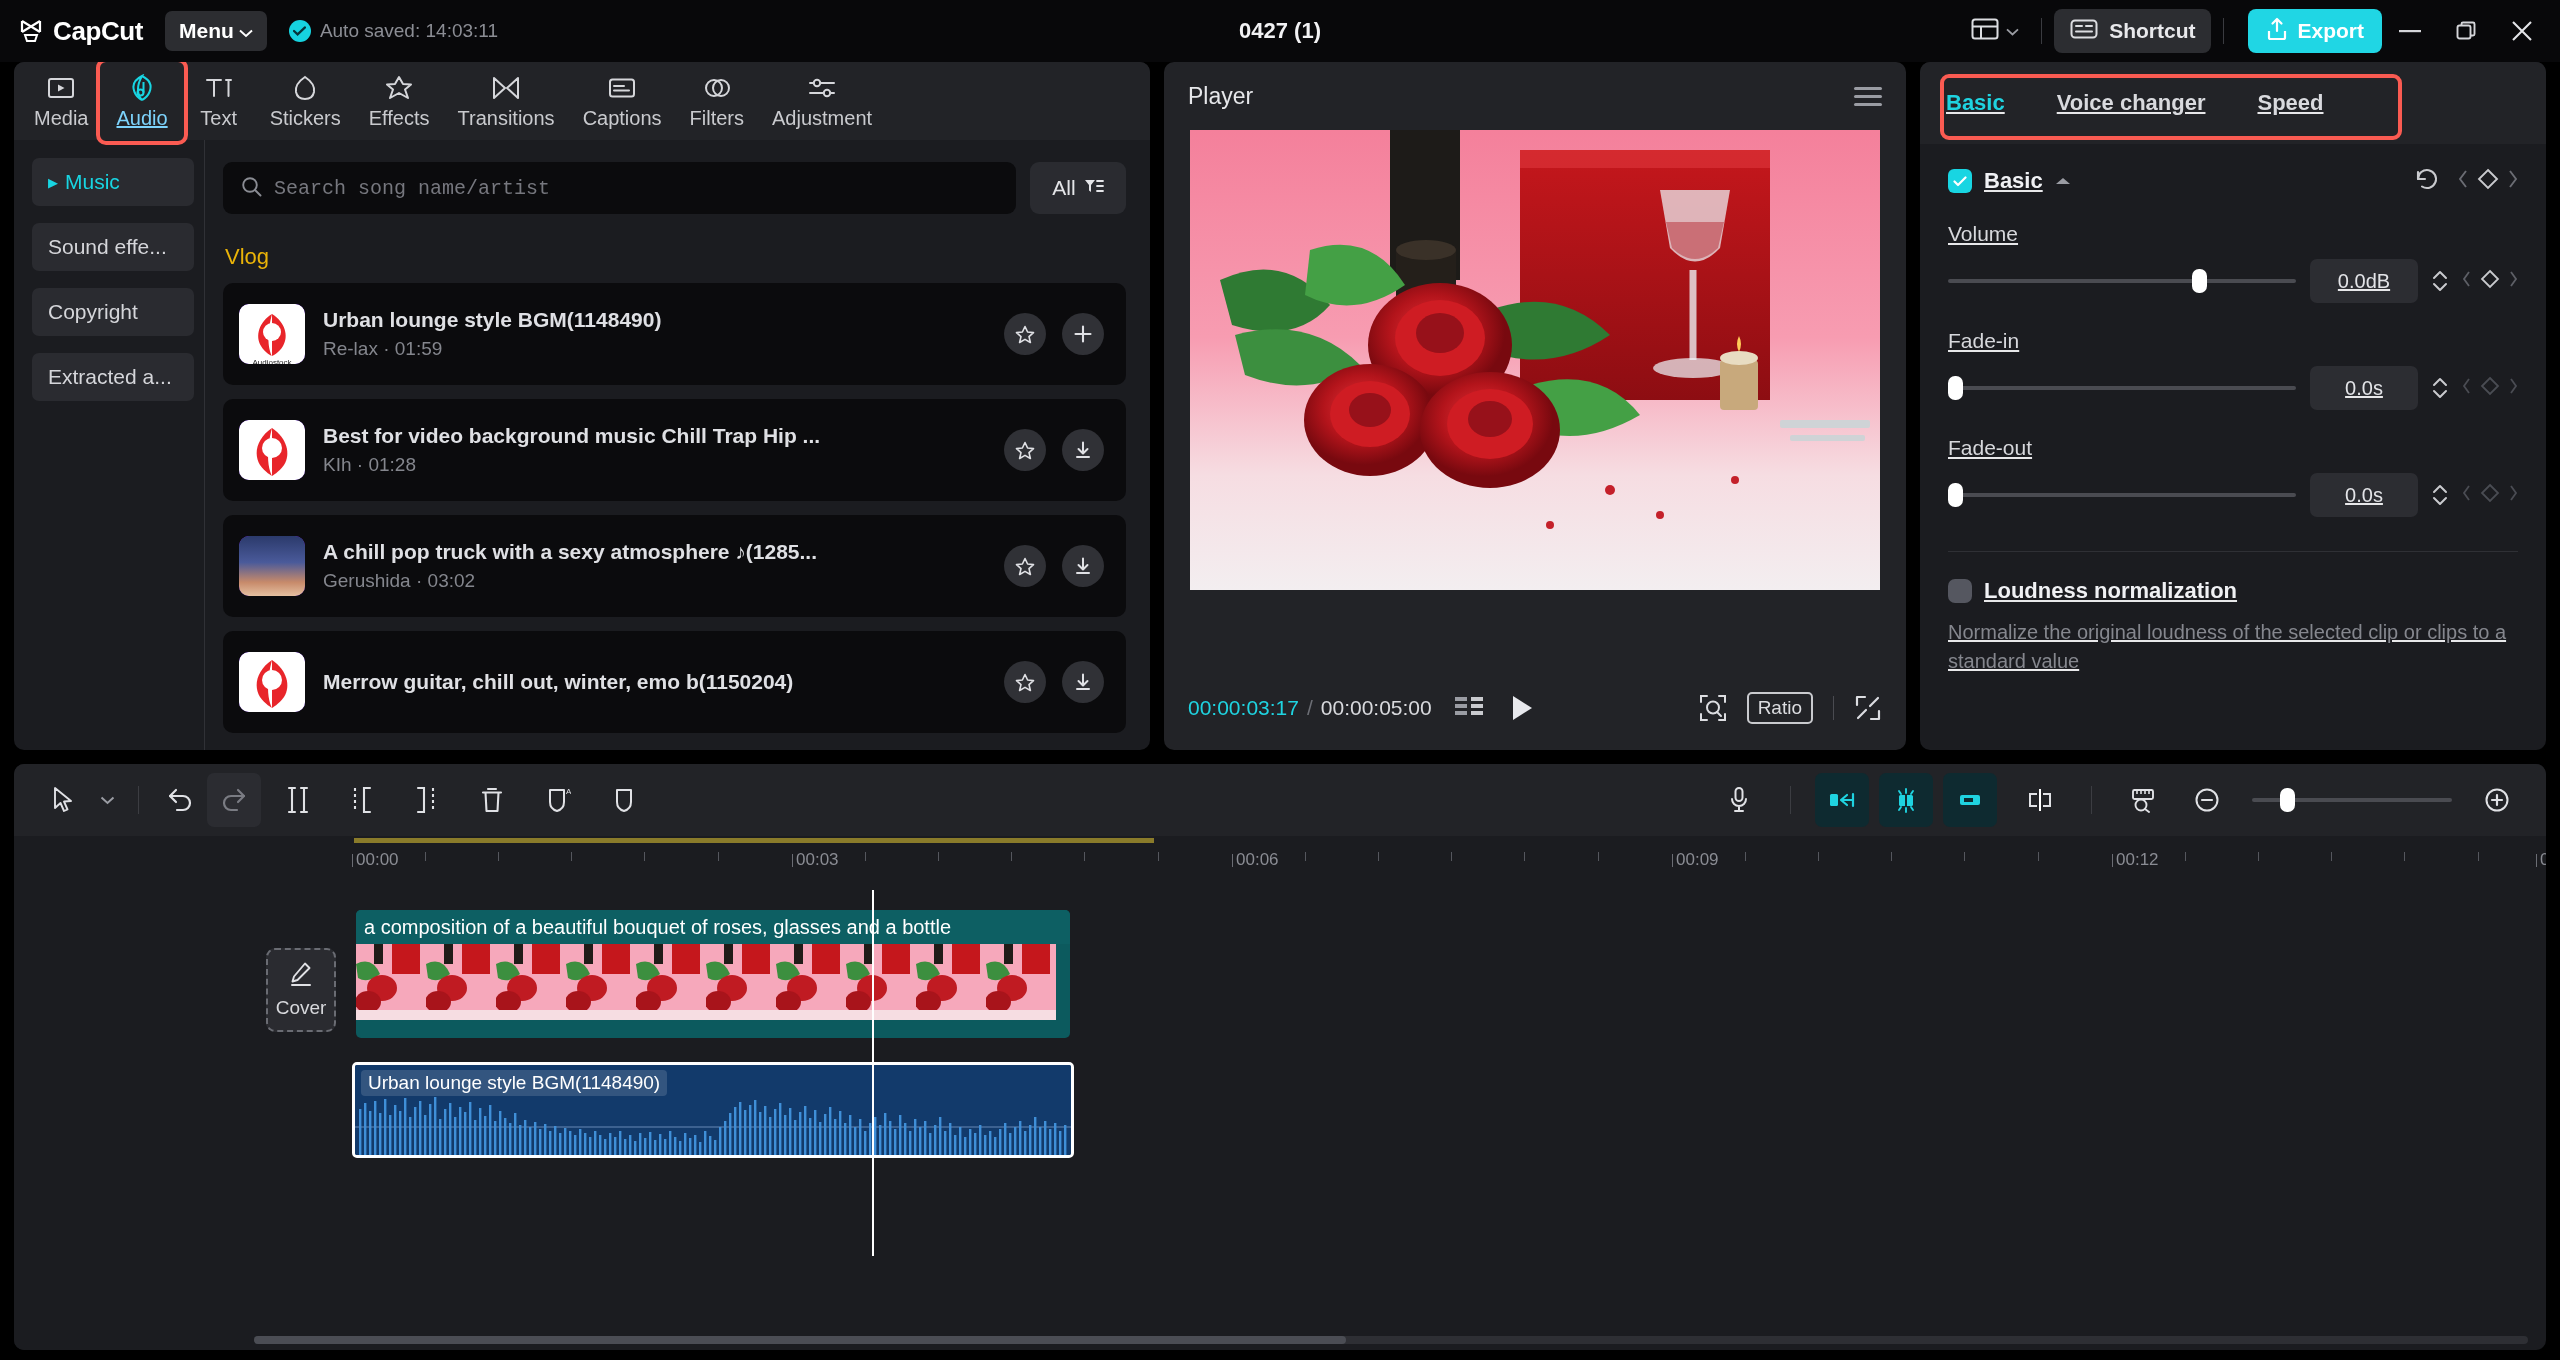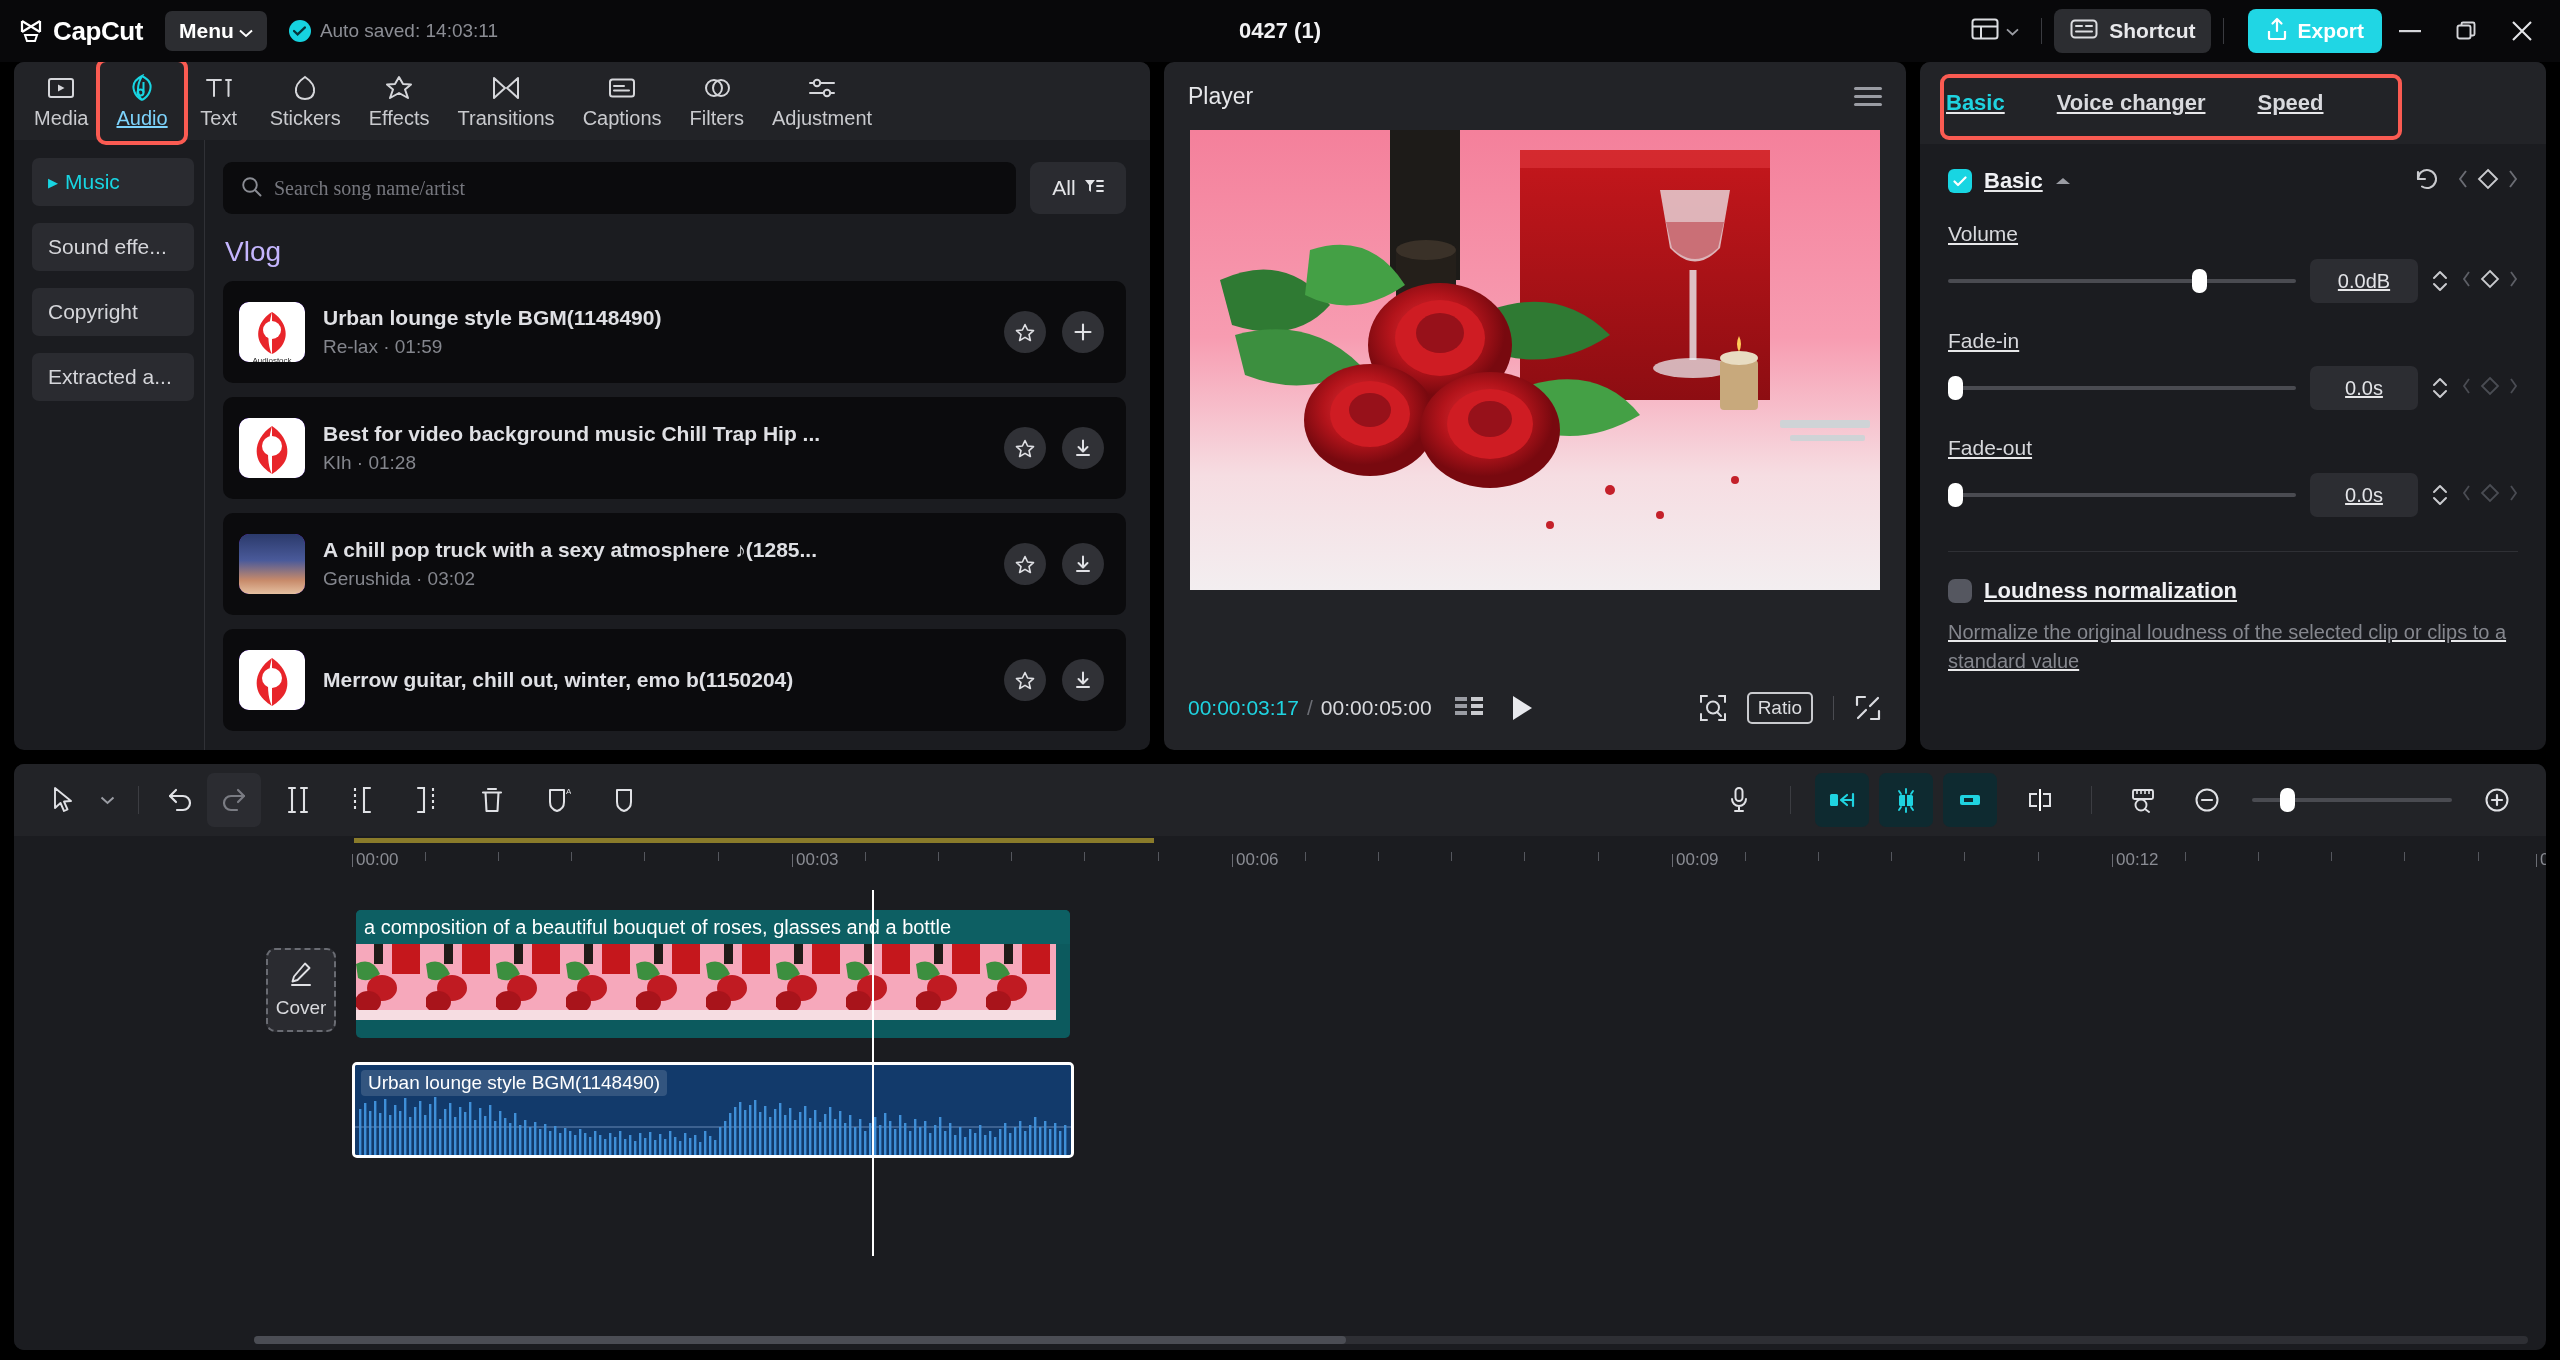--- a/index.html
+++ b/index.html
@@ -81,29 +81,29 @@
   .cats-sep { width: 1px; background: #303136; }
 
   .songs { flex: 1 1 auto; display: flex; flex-direction: column; min-width: 0; padding: 22px 24px 0 18px; }
   .searchrow { display: flex; align-items: center; gap: 14px; }
   .searchbox {
     flex: 1 1 auto; height: 52px; border-radius: 9px; background: #0b0b0d;
     display: flex; align-items: center; gap: 12px; padding: 0 18px;
   }
   .searchbox input {
     flex: 1; background: transparent; border: none; outline: none;
-    font-size: 20px; color: #d6d7db; font-family: Liberation Serif, serif;
+    font-size: 20px; color: #d6d7db; font-family: Liberation Mono, monospace;
   }
   .searchbox input::placeholder { color: #76777e; }
   .allbtn {
     height: 52px; width: 96px; border-radius: 9px; background: #2a2b30;
     display: flex; align-items: center; justify-content: center; gap: 8px; cursor: pointer;
   }
   .allbtn span { font-size: 21px; color: #e4e5e8; }
-  .section-title { font-size: 28px; color: #c4b5fd; margin: 22px 0 13px 2px; }
+  .section-title { font-size: 22px; color: #eab308; margin: 30px 0 13px 2px; }
   .songlist { flex: 1 1 auto; overflow: hidden; display: flex; flex-direction: column; gap: 14px; }
   .song {
     height: 102px; flex: 0 0 102px; border-radius: 10px; background: #0b0b0d;
     display: flex; align-items: center; padding: 0 22px 0 16px; gap: 18px; cursor: pointer;
   }
   .song-thumb { width: 66px; height: 60px; border-radius: 10px; flex: 0 0 66px; overflow: hidden; position: relative; background: #6d28d9; }
   .song-meta { flex: 1 1 auto; min-width: 0; display: flex; flex-direction: column; gap: 6px; }
   .song-title {
     font-size: 21px; font-weight: 700; color: #dfe0e4; white-space: nowrap;
     overflow: hidden; text-overflow: ellipsis;

